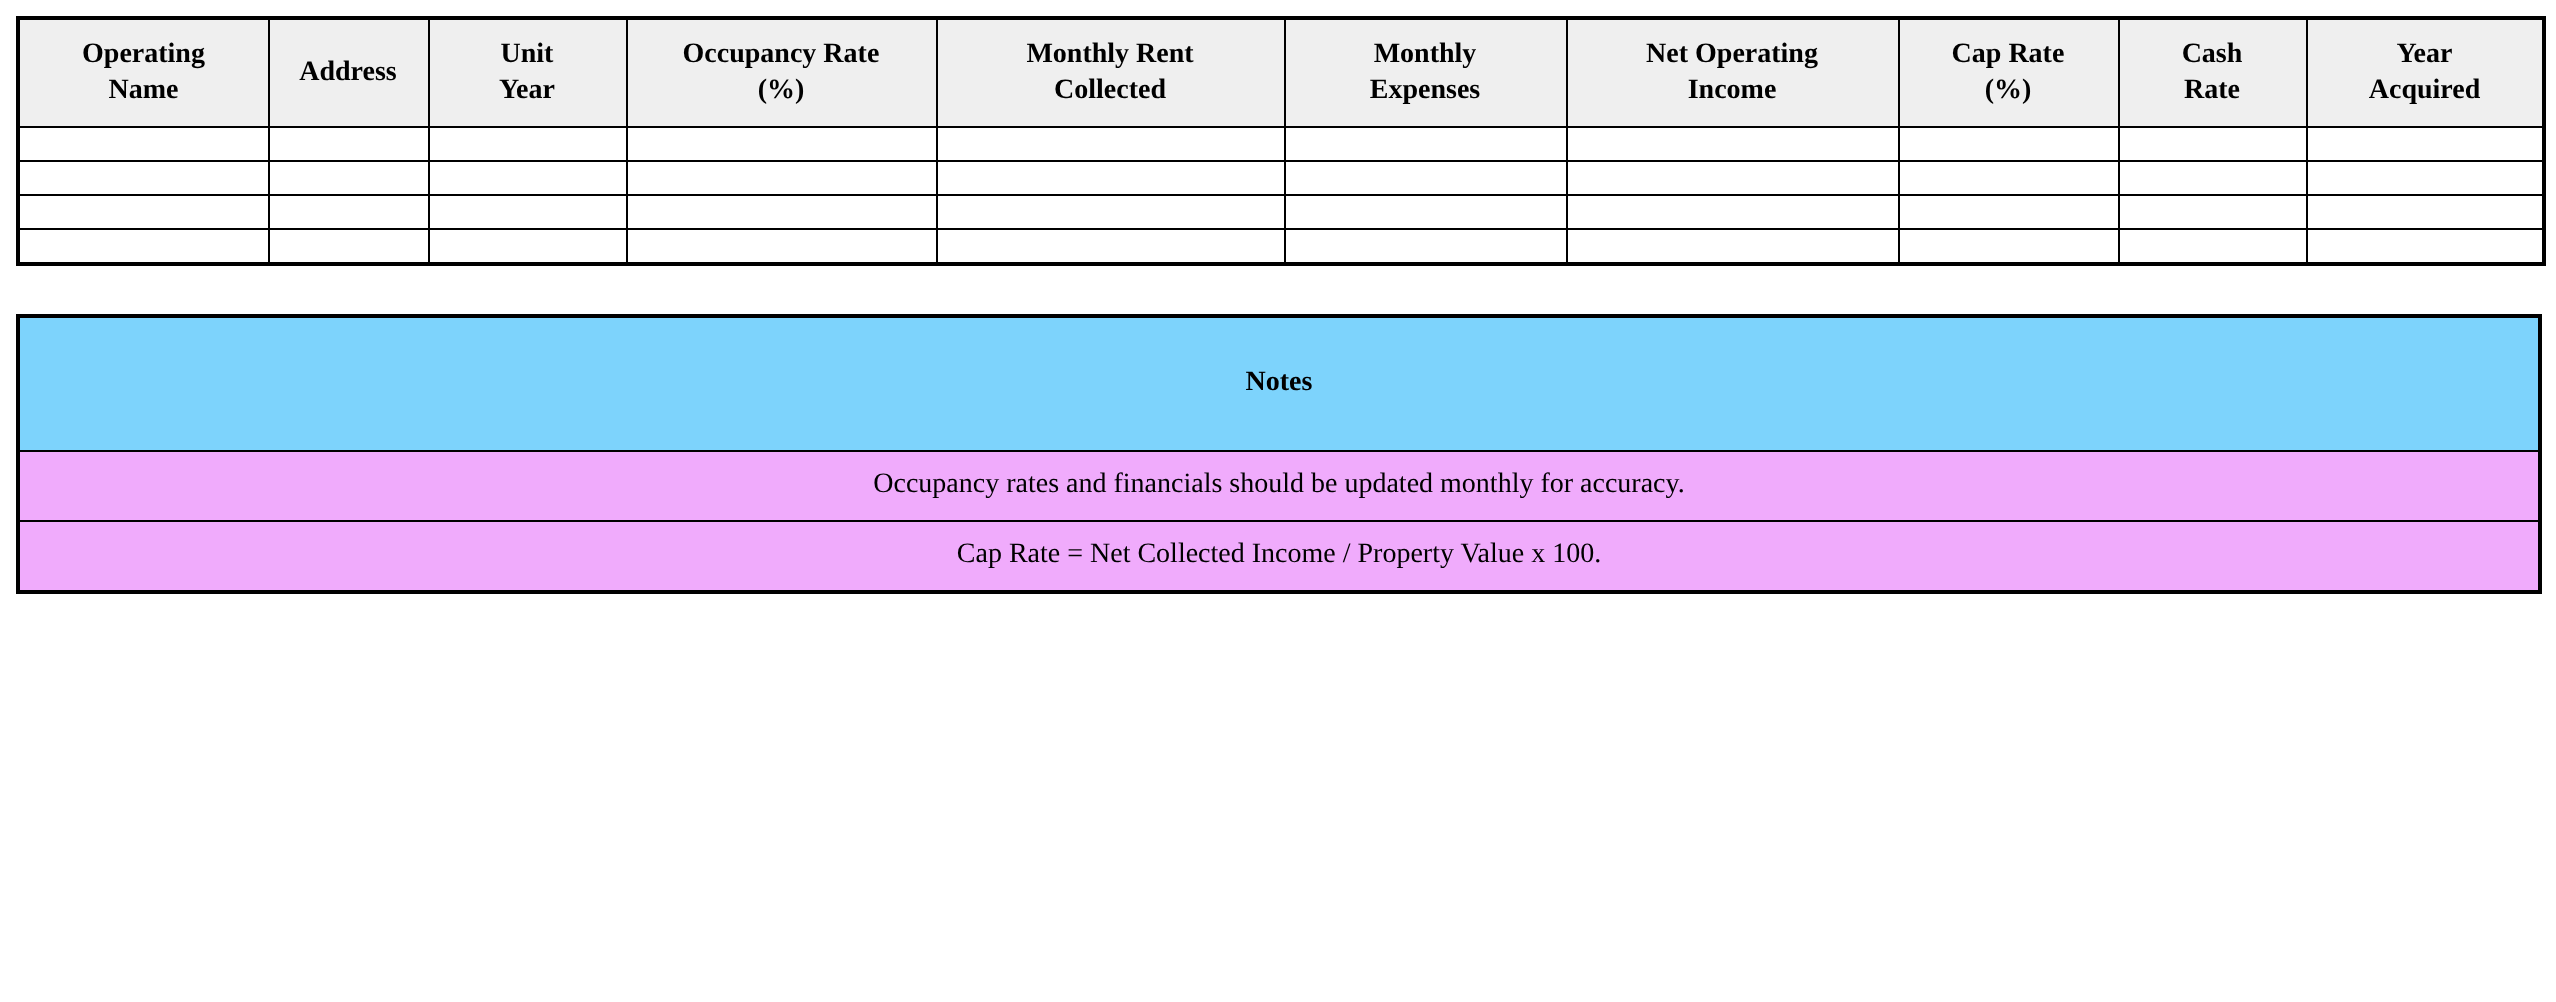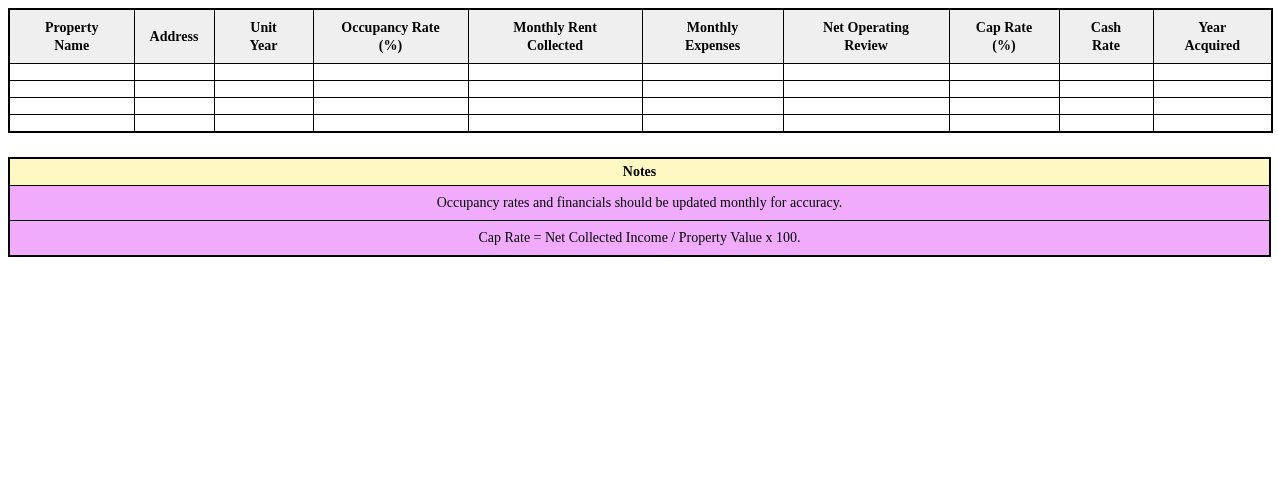--- a/index.html
+++ b/index.html
@@ -40,25 +40,25 @@
     height: 17px;
     padding: 0 4px;
     font-size: 14px;
     background: #ffffff;
   }
   
   .notes {
     margin-top: 24px;
   }
   .notes th {
-    background: #fef9c3;
+    background: #7dd3fc;
     font-weight: bold;
     font-size: 14px;
     line-height: 1.3;
-    padding: 4px 4px;
+    padding: 24px 4px;
   }
   .notes td {
     font-size: 14px;
     line-height: 1.3;
     padding: 8px 4px;
     background: #f0abfc;
   }
 </style>
 </head>
 <body>
@@ -71,33 +71,33 @@
     <col style="width:155px">
     <col style="width:174px">
     <col style="width:141px">
     <col style="width:166px">
     <col style="width:110px">
     <col style="width:94px">
     <col style="width:119px">
   </colgroup>
   <thead>
     <tr>
-      <th>Property
+      <th>Operating
 Name</th>
       <th>Address</th>
       <th>Unit
 Year</th>
       <th>Occupancy Rate
 (%)</th>
       <th>Monthly Rent
 Collected</th>
       <th>Monthly
 Expenses</th>
       <th>Net Operating
-Review</th>
+Income</th>
       <th>Cap Rate
 (%)</th>
       <th>Cash
 Rate</th>
       <th>Year
 Acquired</th>
     </tr>
   </thead>
   <tbody>
     <tr>

